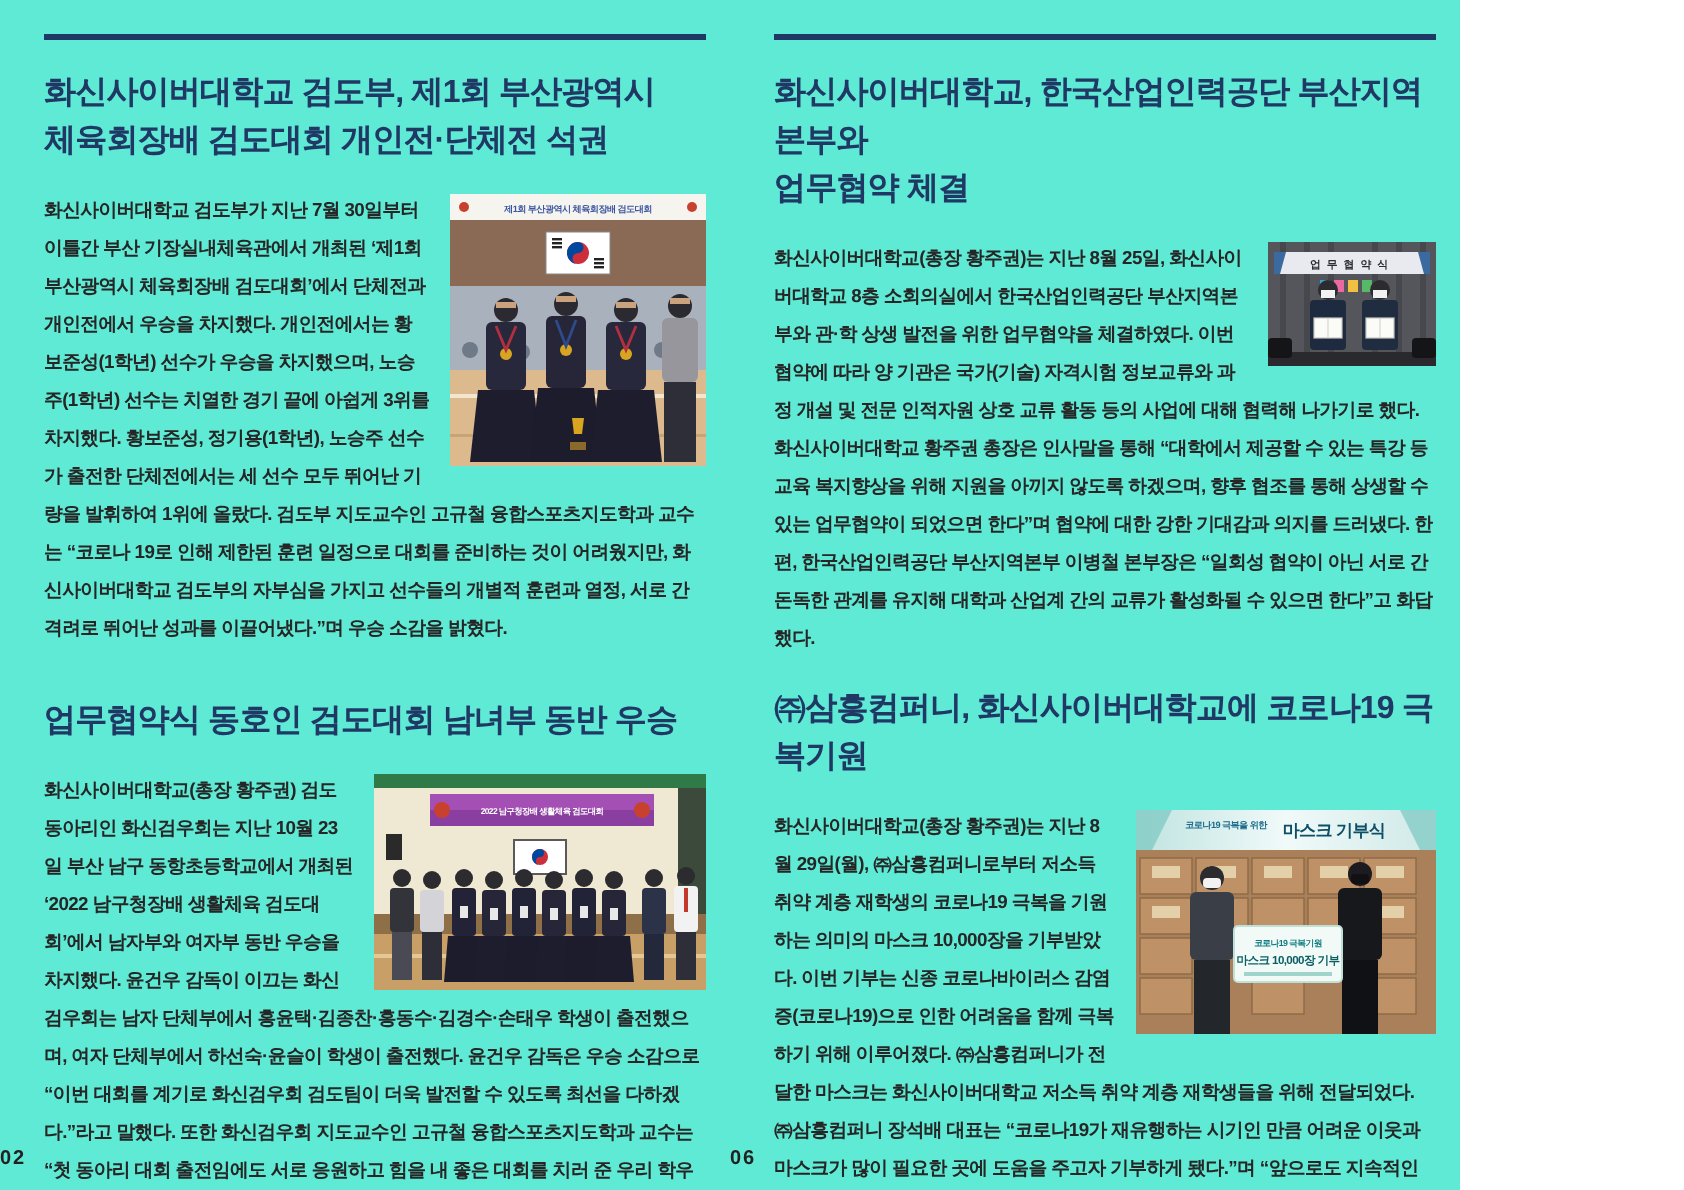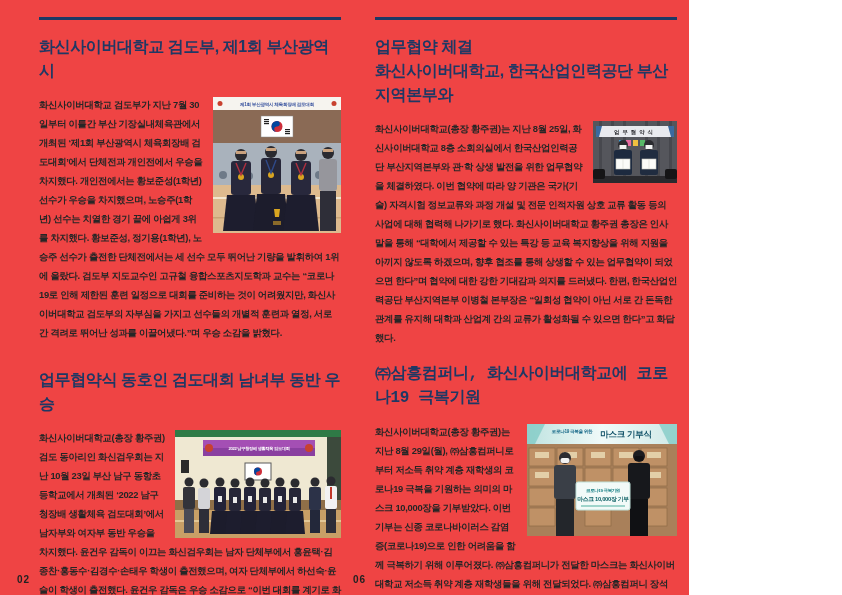--- a/index.html
+++ b/index.html
@@ -1,31 +1,31 @@
 <!DOCTYPE html>
 <html><head>
 <meta charset="utf-8">
 <style>
   html,body{margin:0;padding:0;background:#ffffff;}
   .sheet{
-    position:relative;width:672px;height:595px;background:#ef4444;
-    display:flex;font-family:"Liberation Sans",sans-serif;overflow:hidden;padding-left:17px;
+    position:relative;width:730px;height:595px;background:#5eead4;
+    display:flex;font-family:"Liberation Sans",sans-serif;overflow:hidden;
   }
   .page{
     position:relative;width:421px;height:595px;box-sizing:border-box;
     padding:0 12px 0 22px;overflow:hidden;
   }
   .rule{height:3px;background:#1f3864;margin-top:17px;}
   .article{clear:both;}
   .title{
     margin:15px 0 0;color:#1f3864;font-size:16px;line-height:1.5;
     font-weight:700;letter-spacing:-0.4px;
   }
   .p2 .article-2 .title{margin-top:26px;}
-  .p3 .article-2 .title{margin-top:15px;font-family:Liberation Mono, monospace;}
+  .p3 .article-2 .title{margin-top:15px;}
   .art-body{
     margin-top:12px;font-size:9.4px;line-height:19px;color:#262626;
     font-weight:600;letter-spacing:-0.3px;text-align:left;
   }
   .photo{float:right;margin:2px 0 4px 10px;}
   .photo svg{display:block;}
   .photo text{font-family:"Liberation Sans",sans-serif;}
   .pagenum{
     position:absolute;bottom:10px;left:0;right:0;text-align:left;
     font-size:10px;font-weight:700;color:#222222;letter-spacing:1px;margin-top:15px;
@@ -35,20 +35,21 @@
 <body>
 
 <div class="sheet">
 
   <div class="page p2">
     <div class="rule"></div>
 
     <section class="article article-1">
       <h2 class="title">
         <div>화신사이버대학교 검도부, 제1회 부산광역시</div>
+        <div>체육회장배 검도대회 개인전·단체전 석권</div>
       </h2>
       <div class="art-body">
         <span class="photo">
           <svg width="128" height="136" viewBox="0 0 128 136">
             <rect x="0" y="0" width="128" height="136" fill="#8a6a55"></rect>
             <rect x="0" y="46" width="128" height="44" fill="#a9b2bc"></rect>
 
             <g fill="#6e7a88">
               <circle cx="10" cy="78" r="4"></circle>
                 <circle cx="22" cy="80" r="4"></circle>
@@ -200,22 +201,22 @@
     </section>
 
     <div class="pagenum">02</div>
   </div>
 
   <div class="page p3">
     <div class="rule"></div>
 
     <section class="article article-1">
       <h2 class="title">
+        <div>화신사이버대학교, 한국산업인력공단 부산지역본부와</div>
         <div>업무협약 체결</div>
-        <div>화신사이버대학교, 한국산업인력공단 부산지역본부와</div>
       </h2>
       <div class="art-body">
         <span class="photo">
           <svg width="84" height="62" viewBox="0 0 84 62">
             <rect x="0" y="0" width="84" height="62" fill="#55565c"></rect>
             <g fill="#47484e">
               <rect x="6" y="0" width="3" height="62"></rect>
                 <rect x="18" y="0" width="3" height="62"></rect>
               <rect x="30" y="0" width="3" height="62"></rect>
                 <rect x="52" y="0" width="3" height="62"></rect>

